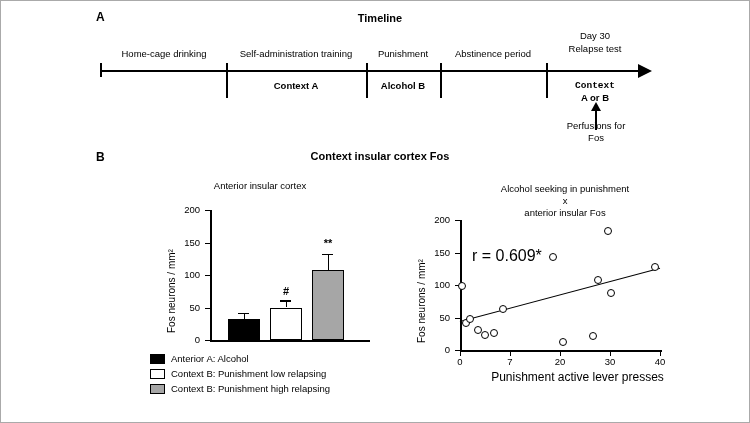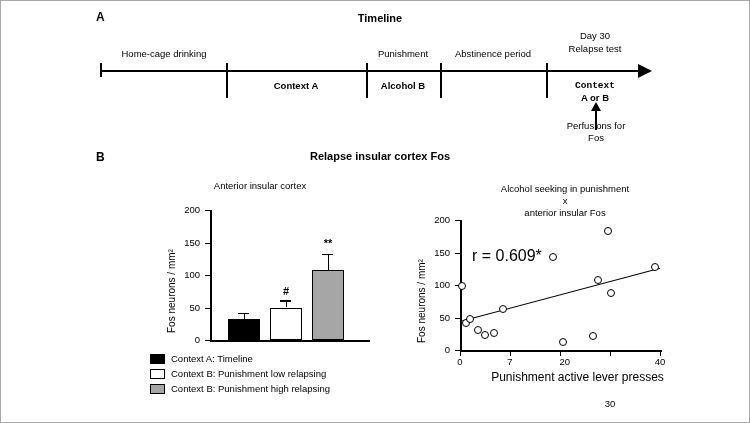--- a/index.html
+++ b/index.html
@@ -87,38 +87,39 @@
   <div class="tick" style="left:266px;"></div>
   <div class="tick" style="left:340px;"></div>
   <div class="tick" style="left:446px;"></div>
 
   <div class="vline" style="left:126px;top:62px;height:28px;"></div>
   <div class="vline" style="left:266px;top:62px;height:28px;"></div>
   <div class="vline" style="left:340px;top:62px;height:28px;"></div>
   <div class="vline" style="left:446px;top:62px;height:28px;"></div>
 
   <div class="lbl" style="left:8px;top:40px;width:112px;">Home-cage drinking</div>
+  <div class="lbl" style="left:128px;top:40px;width:136px;">Self-administration training</div>
   <div class="lbl" style="left:268px;top:40px;width:70px;">Punishment</div>
   <div class="lbl" style="left:342px;top:40px;width:102px;">Abstinence period</div>
   <div class="lbl" style="left:450px;top:22px;width:90px;">Day 30</div>
   <div class="lbl" style="left:450px;top:35px;width:90px;">Relapse test</div>
 
   <div class="lbl-b" style="left:128px;top:72px;width:136px;">Context A</div>
   <div class="lbl-b" style="left:268px;top:72px;width:70px;">Alcohol B</div>
   <div class="lbl-b" style="left:450px;top:72px;width:90px;font-family:Liberation Mono, monospace;">Context</div>
   <div class="lbl-b" style="left:450px;top:84px;width:90px;">A or B</div>
 
   <div class="perf-arrow-line" style="left:495px;top:100px;height:22px;"></div>
   <div class="perf-arrow-head" style="left:491px;top:94px;"></div>
   <div class="lbl" style="left:440px;top:112px;width:112px;">Perfusions for</div>
   <div class="lbl" style="left:440px;top:124px;width:112px;">Fos</div>
 </div>
 
 <div class="panel-letter" style="left:96px;top:150px;">B</div>
-<div class="ttl" style="left:250px;top:150px;width:260px;">Relapse insular cortex Fos</div>
+<div class="ttl" style="left:250px;top:150px;width:260px;">Context insular cortex Fos</div>
 
 <div class="lbl" style="left:165px;top:180px;width:190px;">Anterior insular cortex</div>
 
 <div id="barchart">
 
   <div class="axis-line" style="left:60px;top:15px;width:1.5px;height:132px;"></div>
   <div class="axis-line" style="left:60px;top:145px;width:160px;height:1.5px;"></div>
 
   <div class="ytick" style="left:55px;top:145px;"></div>
   <div class="ytick" style="left:55px;top:112.5px;"></div>
@@ -145,21 +146,21 @@
 
   <div class="bar" style="left:162px;top:74.8px;width:32px;height:70.2px;background:#a6a6a6;"></div>
   <div class="err" style="left:177.5px;top:59.2px;height:15.6px;"></div>
   <div class="errcap" style="left:172px;top:59.2px;width:11px;"></div>
   <div class="sig" style="left:166px;top:42px;width:24px;">**</div>
 </div>
 
 <div id="legend">
   <div class="leg-row">
     <span class="leg-sw" style="background:#000;"></span>
-    <span class="leg-tx">Context A: Timeline</span>
+    <span class="leg-tx">Anterior A: Alcohol</span>
   </div>
   <div class="leg-row">
     <span class="leg-sw" style="background:#fff;"></span>
     <span class="leg-tx">Context B: Punishment low relapsing</span>
   </div>
   <div class="leg-row">
     <span class="leg-sw" style="background:#a6a6a6;"></span>
     <span class="leg-tx">Context B: Punishment high relapsing</span>
   </div>
 </div>
@@ -188,22 +189,22 @@
   <div class="ylabel-rot" style="left:16px;top:148px;">Fos neurons / mm²</div>
 
   <div class="xtick" style="left:60px;top:156px;"></div>
   <div class="xtick" style="left:110px;top:156px;"></div>
   <div class="xtick" style="left:160px;top:156px;"></div>
   <div class="xtick" style="left:210px;top:156px;"></div>
   <div class="xtick" style="left:260px;top:156px;"></div>
 
   <div class="xtick-lbl" style="left:50px;top:161px;">0</div>
   <div class="xtick-lbl" style="left:100px;top:161px;">7</div>
-  <div class="xtick-lbl" style="left:150px;top:161px;text-align:right;">20</div>
-  <div class="xtick-lbl" style="left:200px;top:161px;margin-top:42px;">30</div>
+  <div class="xtick-lbl" style="left:150px;top:161px;">20</div>
+  <div class="xtick-lbl" style="left:200px;top:161px;">30</div>
   <div class="xtick-lbl" style="left:250px;top:161px;">40</div>
 
   <div class="lbl" style="left:70px;top:175px;width:215px;font-size:12px;">Punishment active lever presses</div>
 
   <div class="rtxt" style="left:72px;top:52px;">r = 0.609*</div>
 
   <div class="fitline" style="left:60px;top:125.75px;width:207px;transform:rotate(-14.9deg);"></div>
 
   <div class="pt" style="left:58px;top:87.3px;"></div>
   <div class="pt" style="left:62px;top:124.3px;"></div>

